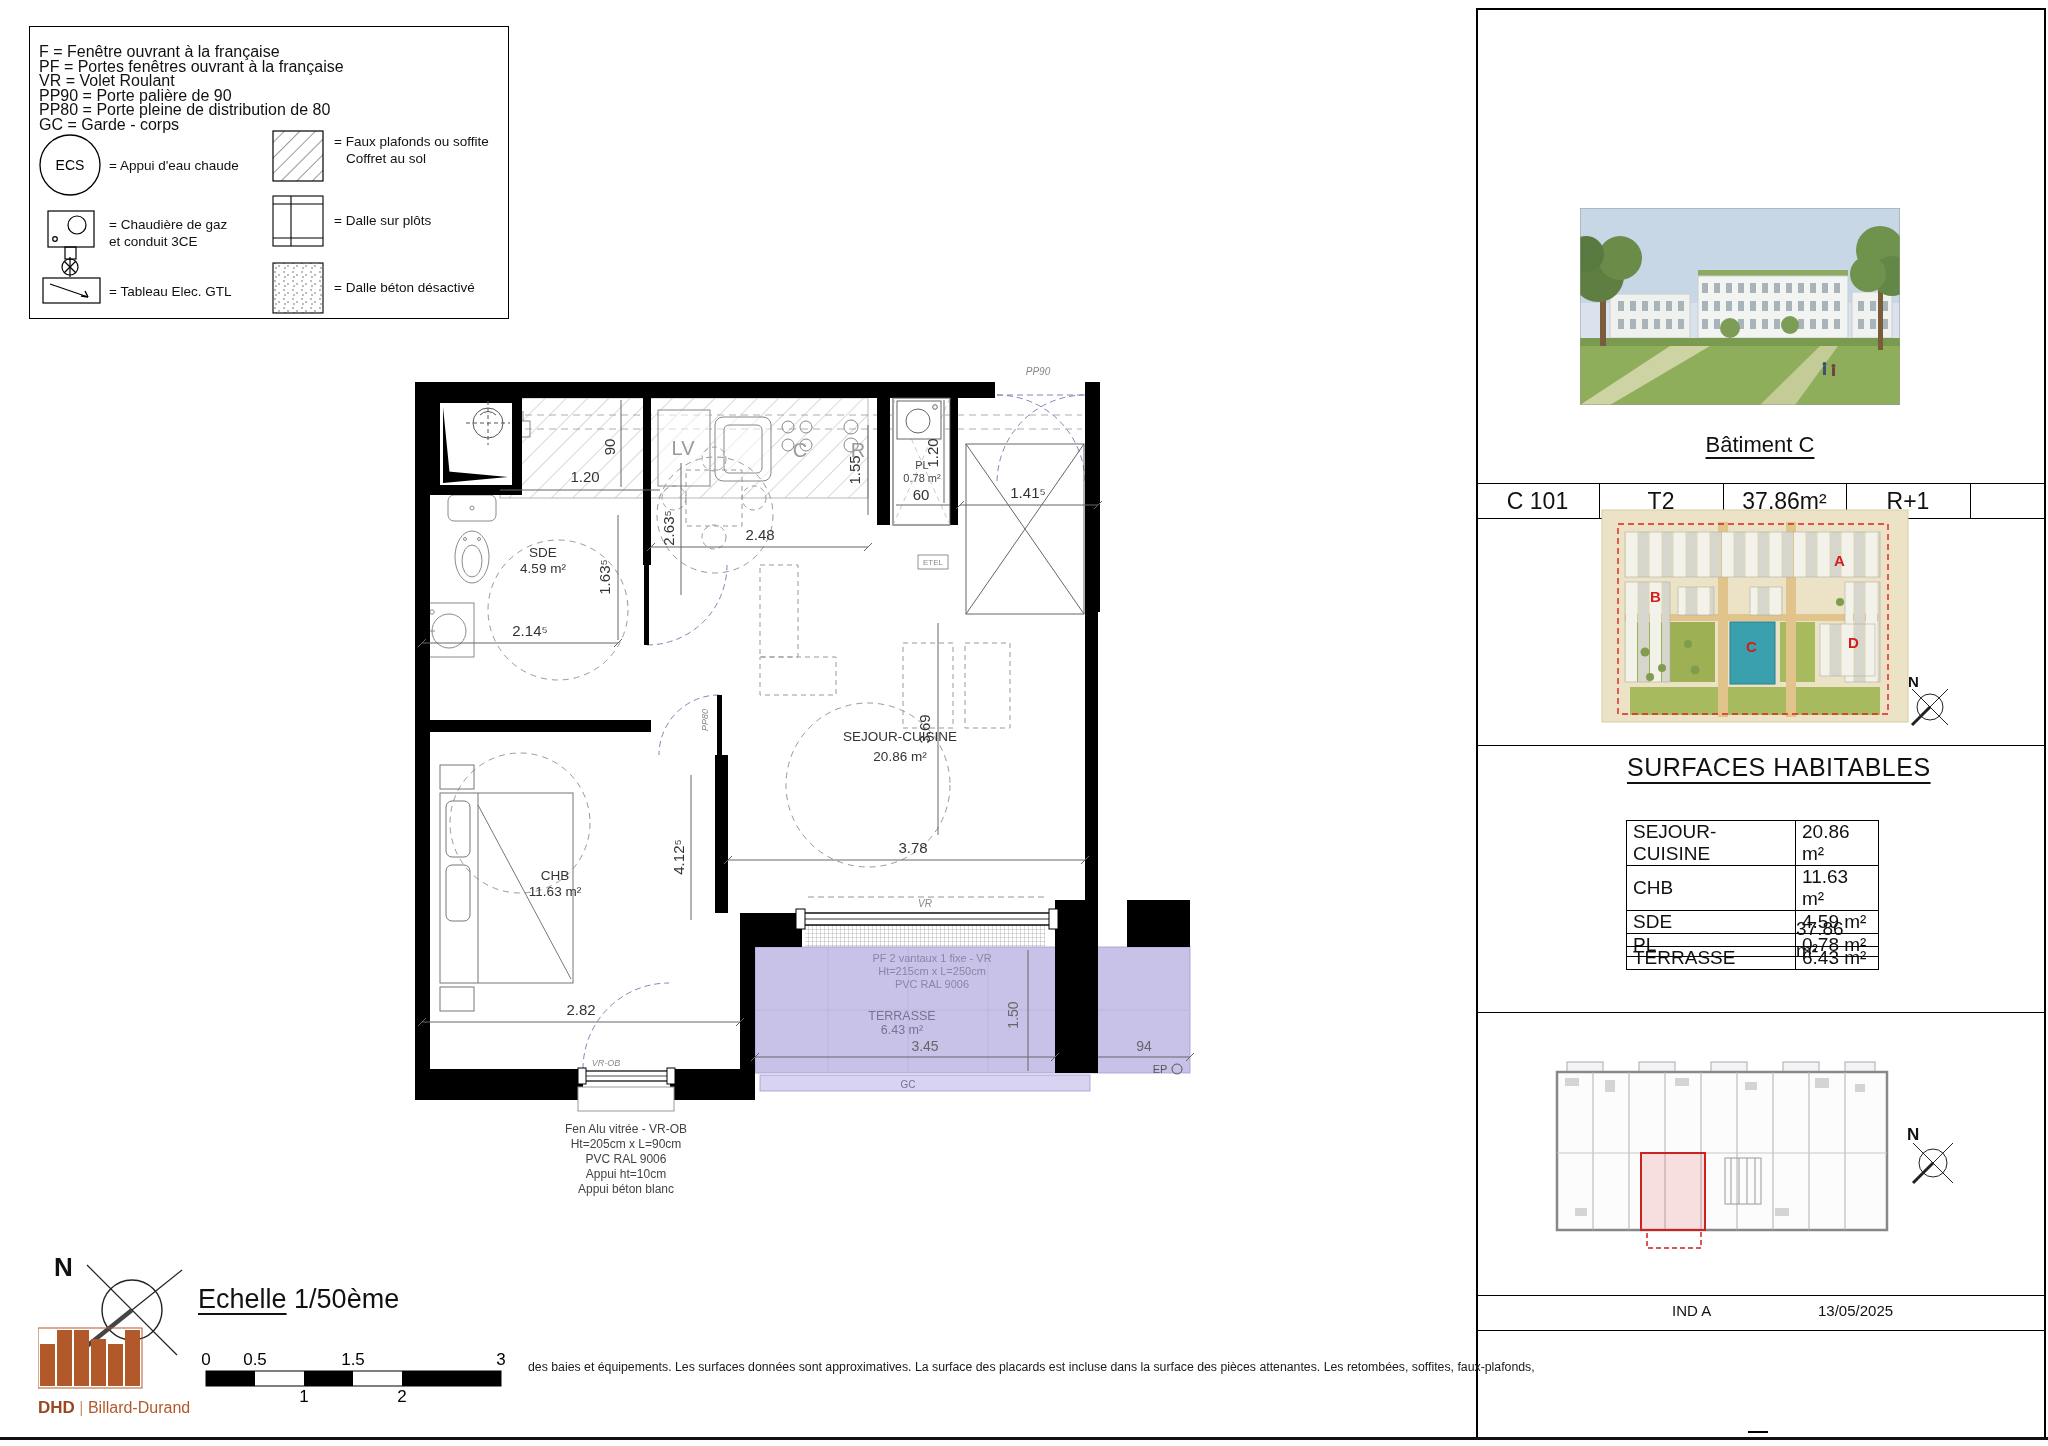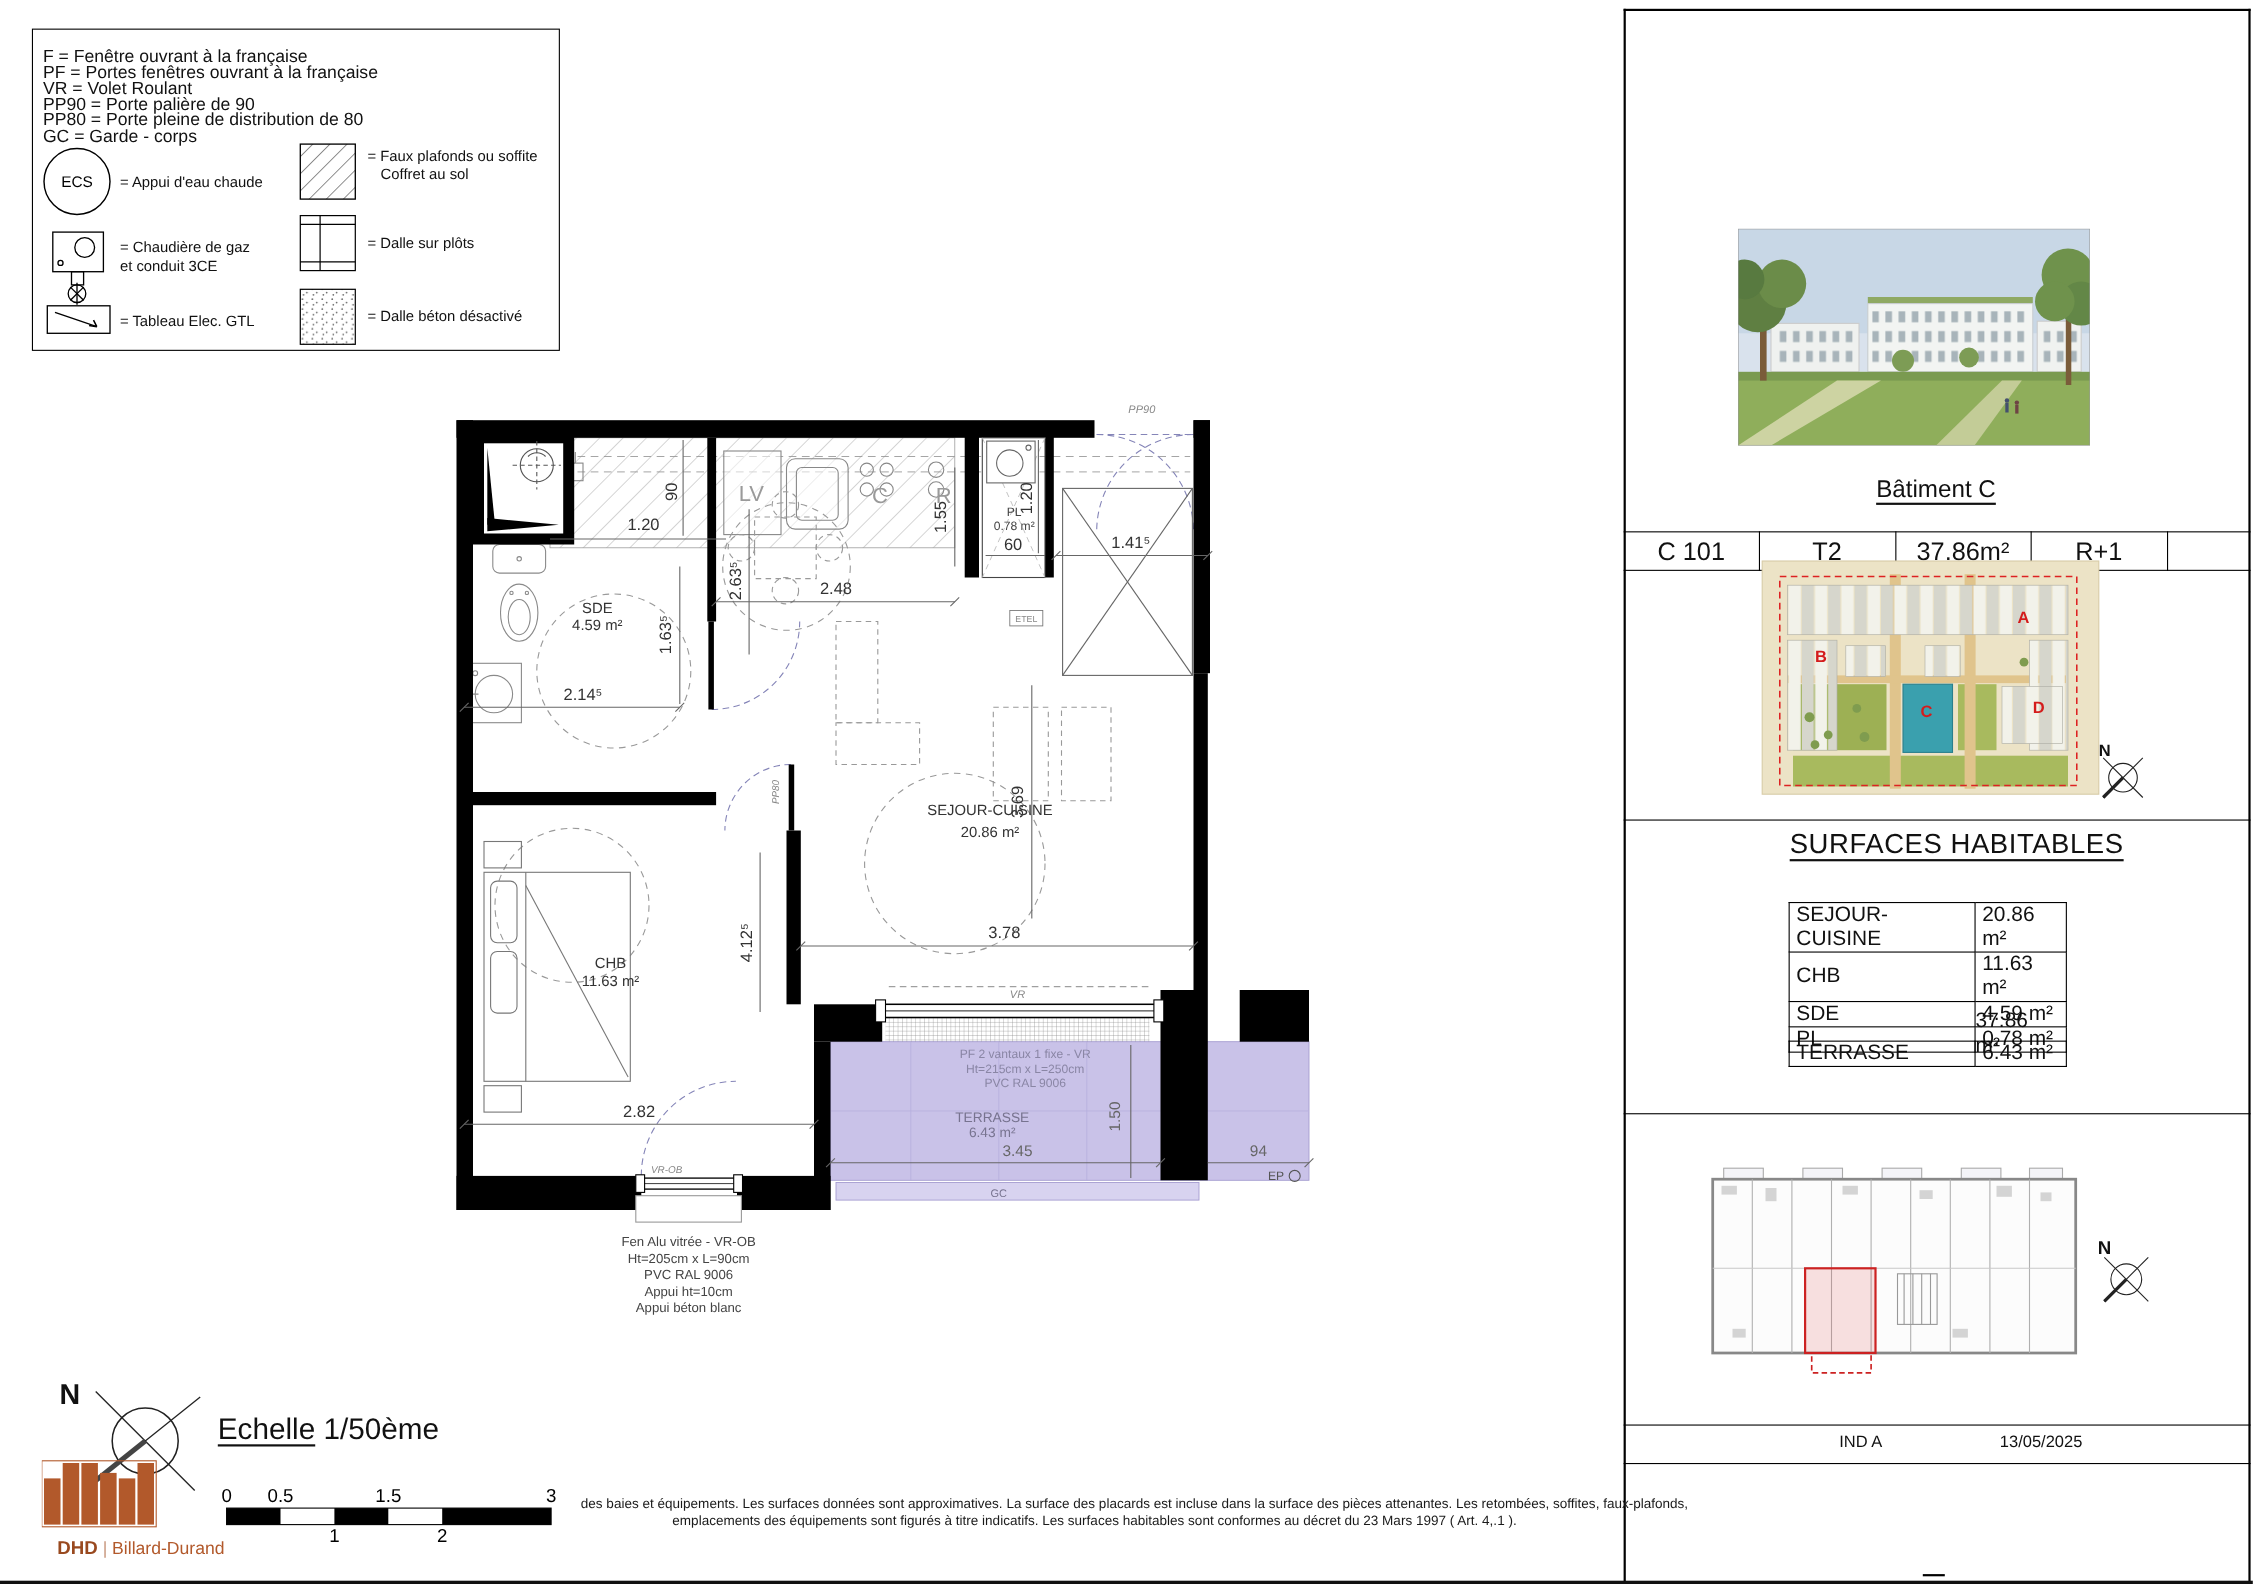--- a/index.html
+++ b/index.html
@@ -562,21 +562,21 @@
   <g fill="#b2592b">
     <rect x="2" y="18" width="15" height="42"></rect>
     <rect x="19" y="4" width="15" height="56"></rect>
     <rect x="36" y="4" width="15" height="56"></rect>
     <rect x="53" y="13" width="15" height="47"></rect>
     <rect x="70" y="18" width="15" height="42"></rect>
     <rect x="87" y="4" width="15" height="56"></rect>
   </g>
   <rect x="0" y="2" width="104" height="60" fill="none" stroke="#b2592b" stroke-width="1"></rect>
 </svg>
-<div class="abs dhd-text" style="left:52px;top:1398px;">
+<div class="abs dhd-text" style="left:38px;top:1398px;">
   <b>DHD</b>
   <span style="color:#c8977d">|</span>
   <span>Billard-Durand</span>
 </div>
 
 <div class="abs echelle" style="left:198px;top:1284px;">
   <span class="u">Echelle</span>
   <span>1/50ème</span>
 </div>
 
@@ -590,16 +590,15 @@
     <text x="62" y="20">0.5</text>
     <text x="160" y="20">1.5</text>
     <text x="308" y="20">3</text>
     <text x="111" y="57">1</text>
     <text x="209" y="57">2</text>
   </g>
 </svg>
 
 <div class="abs" style="left:528px;top:1360px;width:934px;">
   <div class="nota-line">des baies et équipements. Les surfaces données sont approximatives. La surface des placards est incluse dans la surface des pièces attenantes. Les retombées, soffites, faux-plafonds,</div>
-  <div class="nota-line">emplacements des équipements sont figurés à titre indicatifs. Les surfaces habitables sont conformes au décret du 23 Mars 1997 ( Art. 4,.1 ).</div>
 </div>
 
 <div class="abs" style="left:0;top:1437px;width:2048px;height:3px;background:#111;"></div>
 
 </body></html>

